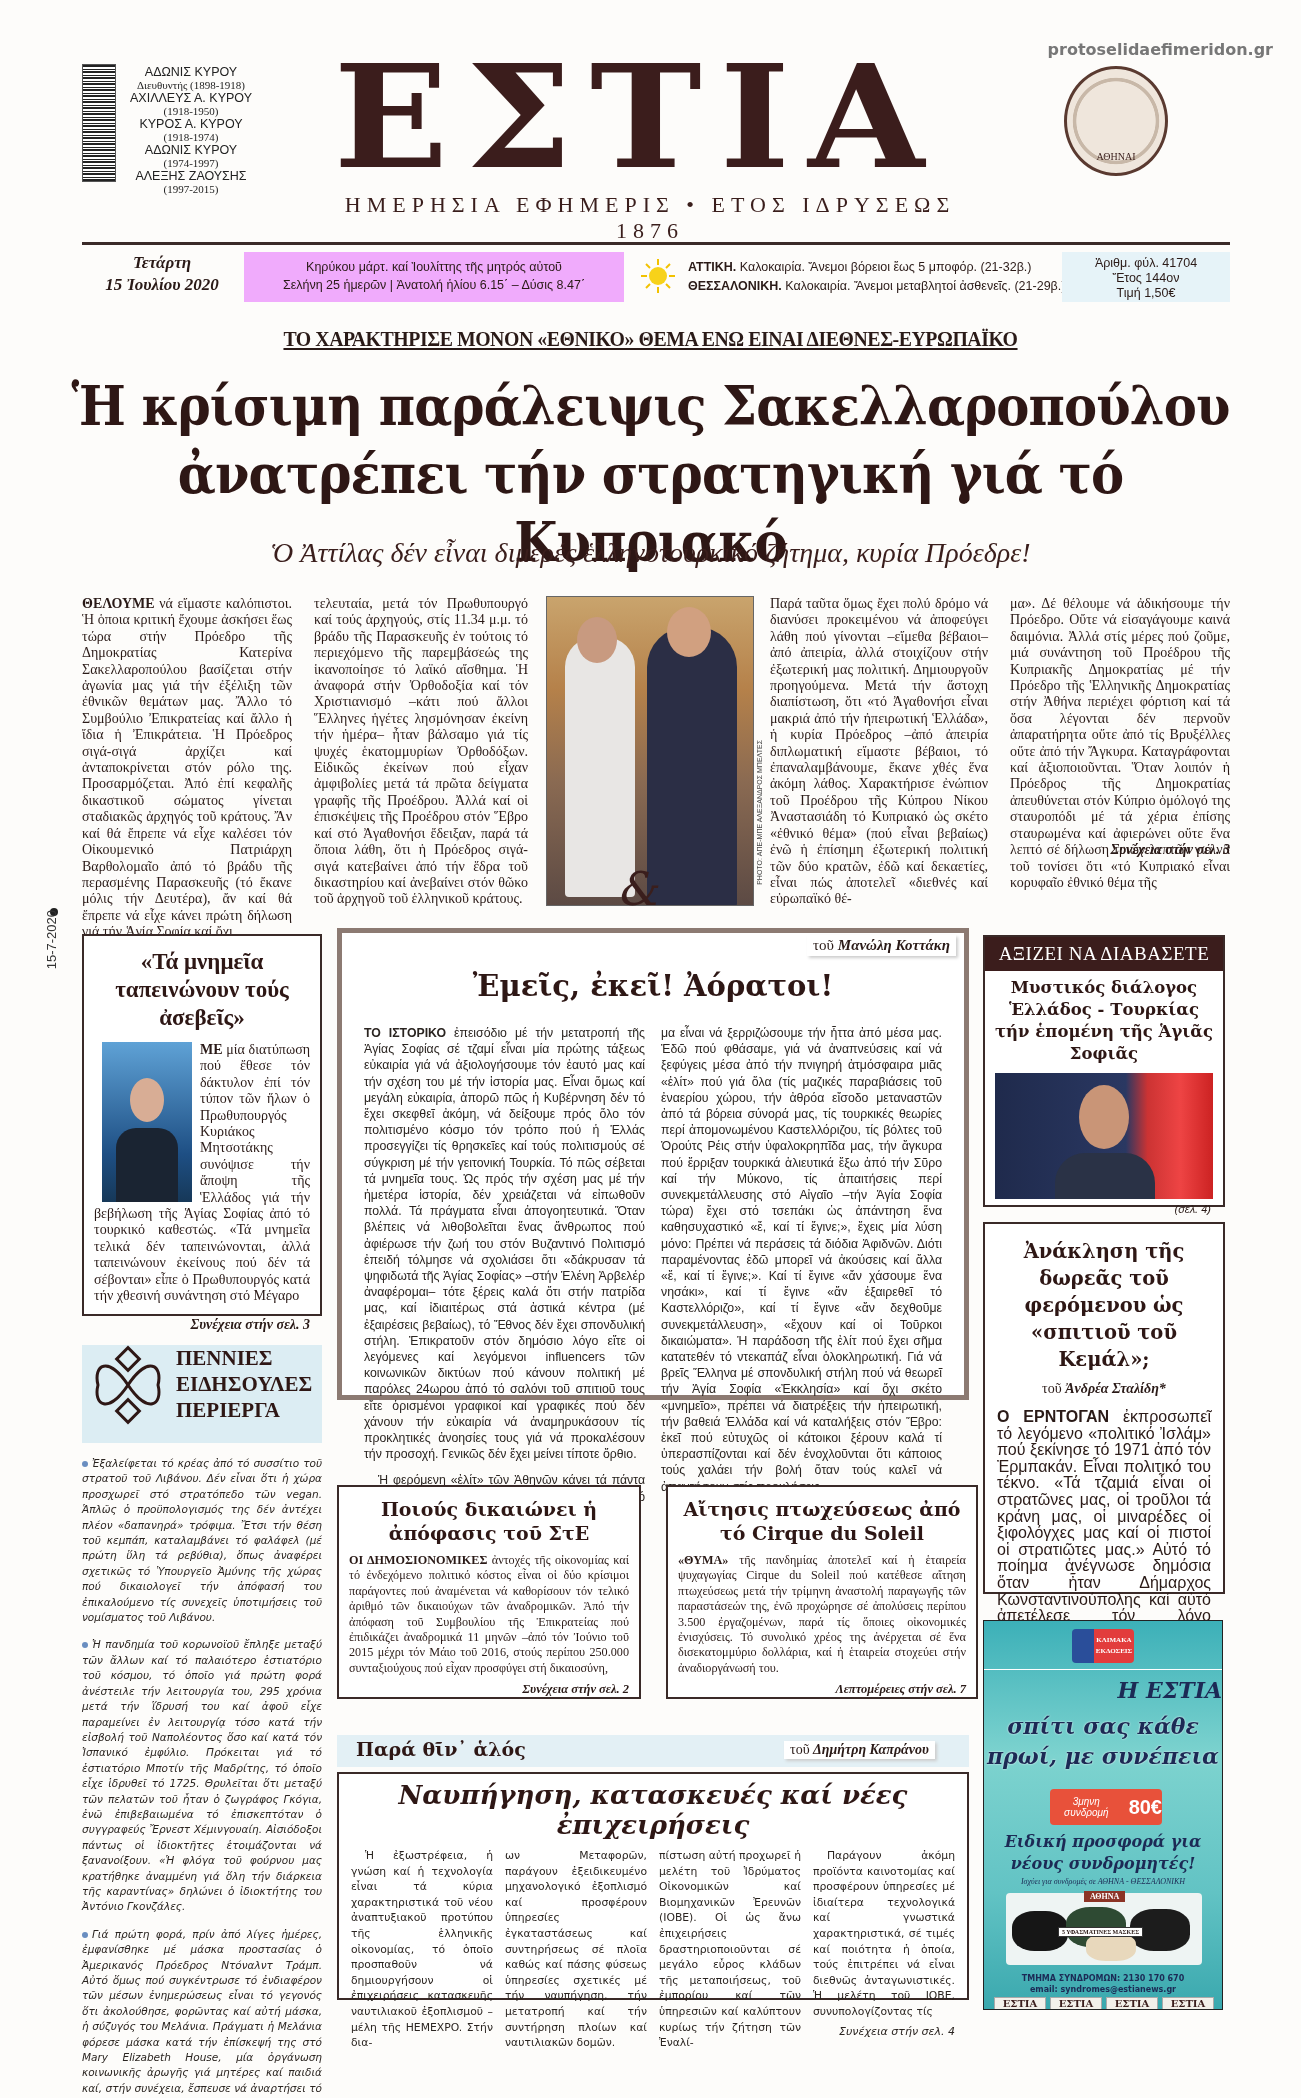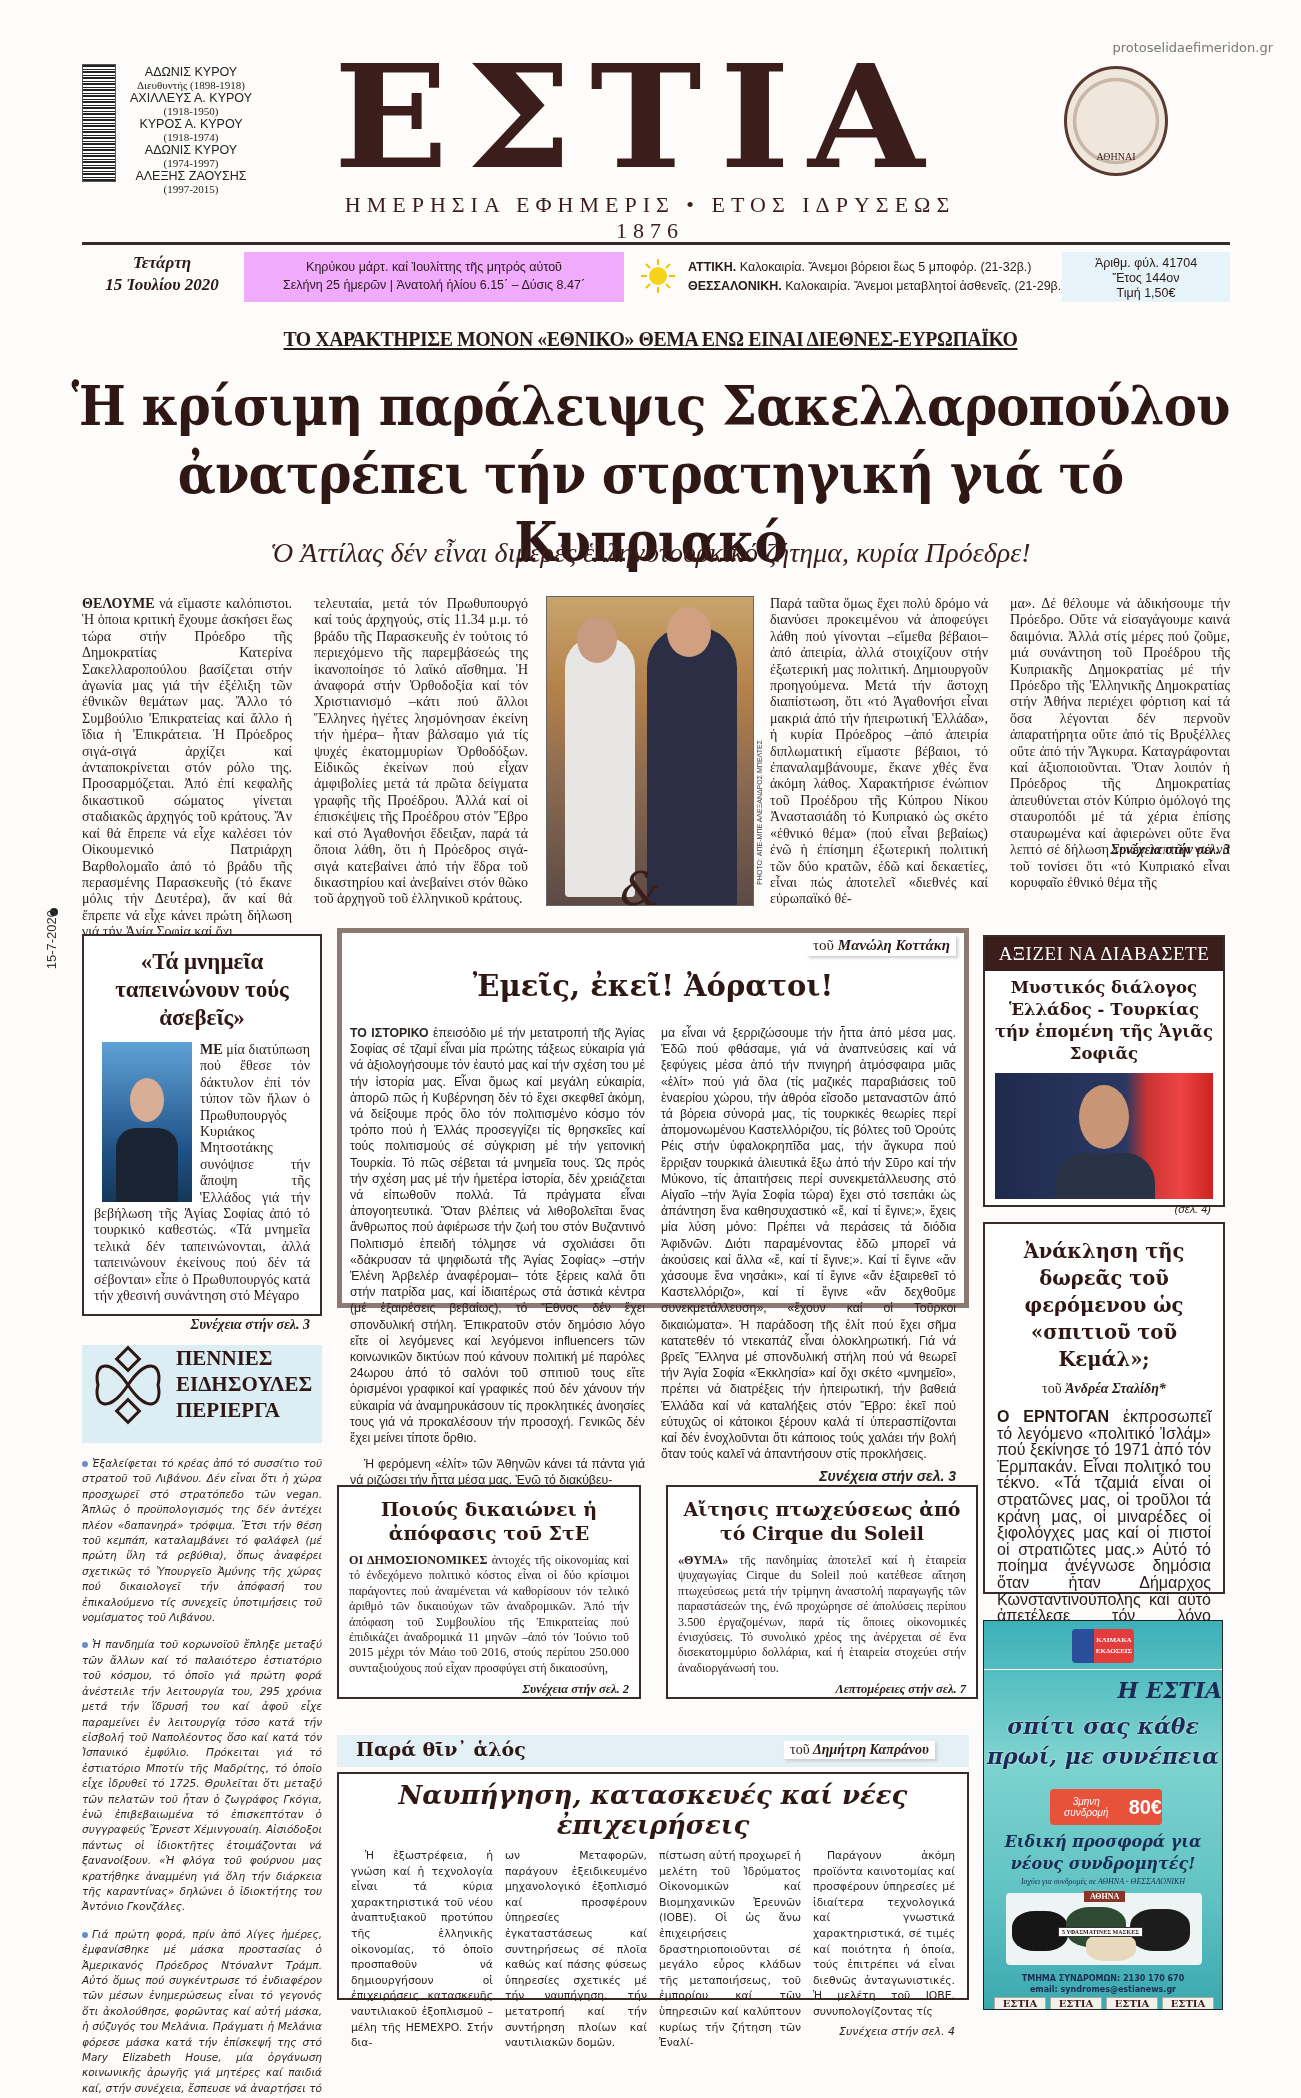--- a/index.html
+++ b/index.html
@@ -1,18 +1,18 @@
 <!DOCTYPE html>
 <html><head>
 <meta charset="utf-8">
 <style>
   * { box-sizing: border-box; margin: 0; padding: 0; }
   body { width: 1301px; height: 2098px; background: #fdfcfa; font-family: "Liberation Serif", serif; color: #2a1a17; position: relative; overflow: hidden; }
   .abs { position: absolute; }
-  .watermark { right: 28px; top: 40px; font-family: "DejaVu Sans", sans-serif; font-weight: normal; font-size: 13px; color: #777; }
+  .watermark { right: 28px; top: 40px; font-family: "DejaVu Sans", sans-serif; font-weight: bold; font-size: 16px; color: #777; }
 
   
   .barcode { left: 82px; top: 64px; width: 34px; height: 118px; border: 1px solid #555; background: repeating-linear-gradient(0deg, #222 0 2px, #fff 2px 3px, #222 3px 4px, #fff 4px 6px); }
   .founders { left: 116px; top: 66px; width: 150px; text-align: center; font-family: "Liberation Sans", sans-serif; font-size: 12.5px; line-height: 13px; color: #222; }
   .founders .yrs { font-family: "Liberation Serif", serif; font-size: 11px; }
   .logo { left: 258px; top: 52px; width: 760px; text-align: center; font-family: "DejaVu Serif", serif; font-weight: bold; font-size: 150px; letter-spacing: 18px; line-height: 130px; color: #3b1d1c; transform: scaleY(0.95); }
   .tagline { left: 330px; top: 192px; width: 640px; text-align: center; font-size: 22px; letter-spacing: 6px; color: #3a1e1c; }
   .seal { left: 1064px; top: 66px; width: 104px; height: 110px; border-radius: 50%; border: 3px solid #5a3a30; background: radial-gradient(circle, #efe6dc 0 55%, #c8b8a8 56% 60%, #efe6dc 61%); display: flex; align-items: center; justify-content: center; font-size: 9px; color: #3a1e1c; }
   .seal span { font-size: 10px; margin-top: 70px; }
 
@@ -60,21 +60,21 @@
   .box-quote .cont { margin-top: 12px; }
 
   .pennies-banner { left: 82px; top: 1345px; width: 240px; height: 98px; background: #dcedf3; display: flex; align-items: flex-start; padding-left: 6px; }
   .pennies-banner .ornament { width: 80px; height: 80px; }
   .pennies-banner .ttl { font-weight: bold; font-size: 21px; line-height: 26px; margin-left: 8px; color: #2e1715; }
   .pennies-text { left: 82px; top: 1456px; width: 240px; font-style: italic; font-family: "DejaVu Sans", sans-serif; font-size: 10.5px; line-height: 15.4px; text-align: justify; color: #2a2420; }
   .pennies-text p { margin-bottom: 12px; }
   .bullet { display: inline-block; width: 6px; height: 6px; border-radius: 50%; background: #6a8ec0; margin-right: 4px; vertical-align: middle; }
 
   
-  .editorial { left: 337px; top: 928px; width: 632px; height: 380px; border: 5px solid #8c7a72; background: #fff; padding: 8px 8px; }
+  .editorial { left: 337px; top: 928px; width: 632px; height: 472px; border: 5px solid #8c7a72; background: #fff; padding: 8px 22px; }
   .byline-tab { position: absolute; right: 8px; top: 2px; font-size: 15px; background: #fff; padding: 2px 6px; box-shadow: 2px 2px 3px #ccc; }
   .byline-tab i { font-weight: bold; }
   .editorial h2 { text-align: center; font-family: "DejaVu Serif", serif; font-weight: bold; font-size: 29px; margin-top: 28px; color: #2e1715; }
   .ed-cols { display: flex; gap: 16px; margin-top: 22px; }
   .ed-col { flex: 1; font-family: "Liberation Sans", sans-serif; font-size: 12.3px; line-height: 16.2px; text-align: justify; color: #2a2420; }
   .ed-col p + p { margin-top: 10px; text-indent: 14px; }
 
   
   .box-ste { left: 337px; top: 1485px; width: 304px; height: 214px; padding: 10px 10px; }
   .box-cirque { left: 666px; top: 1485px; width: 312px; height: 214px; padding: 10px 10px; }

